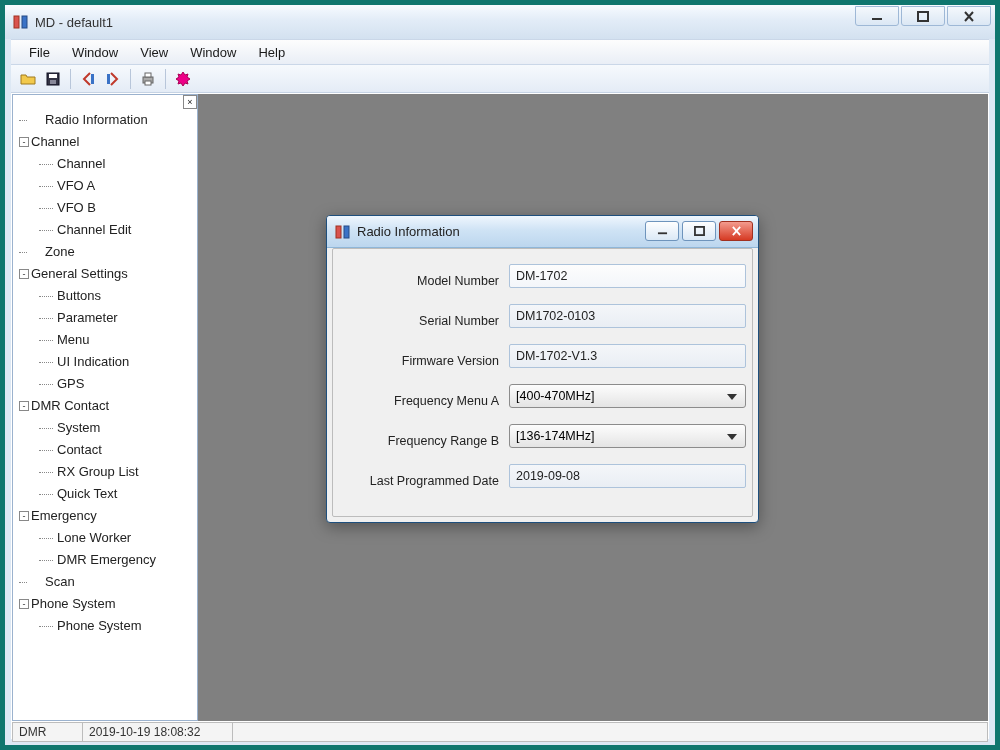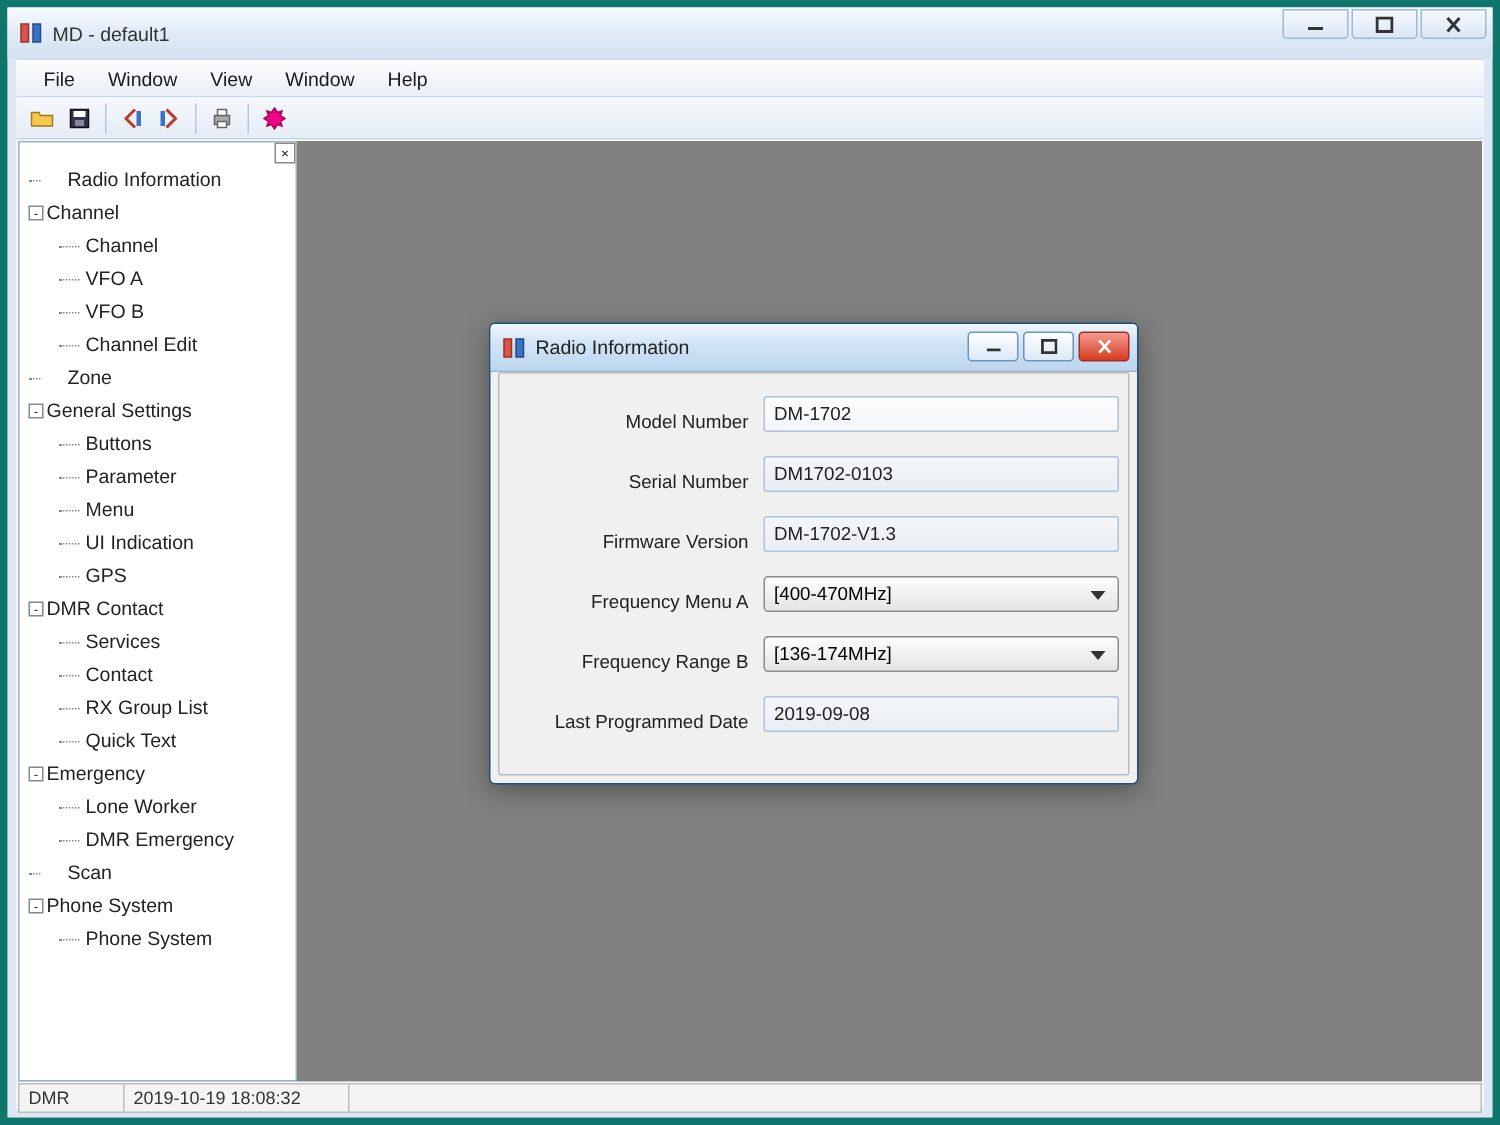--- a/index.html
+++ b/index.html
@@ -220,21 +220,21 @@
           <li class="child"><span>VFO B</span></li>
           <li class="child"><span>Channel Edit</span></li>
           <li class="top"><span>Zone</span></li>
           <li class="group"><span class="expander">-</span><span>General Settings</span></li>
           <li class="child"><span>Buttons</span></li>
           <li class="child"><span>Parameter</span></li>
           <li class="child"><span>Menu</span></li>
           <li class="child"><span>UI Indication</span></li>
           <li class="child"><span>GPS</span></li>
           <li class="group"><span class="expander">-</span><span>DMR Contact</span></li>
-          <li class="child"><span>Services</span></li>
+          <li class="child"><span>System</span></li>
           <li class="child"><span>Contact</span></li>
           <li class="child"><span>RX Group List</span></li>
           <li class="child"><span>Quick Text</span></li>
           <li class="group"><span class="expander">-</span><span>Emergency</span></li>
           <li class="child"><span>Lone Worker</span></li>
           <li class="child"><span>DMR Emergency</span></li>
           <li class="top"><span>Scan</span></li>
           <li class="group"><span class="expander">-</span><span>Phone System</span></li>
           <li class="child"><span>Phone System</span></li>
         </ul>

